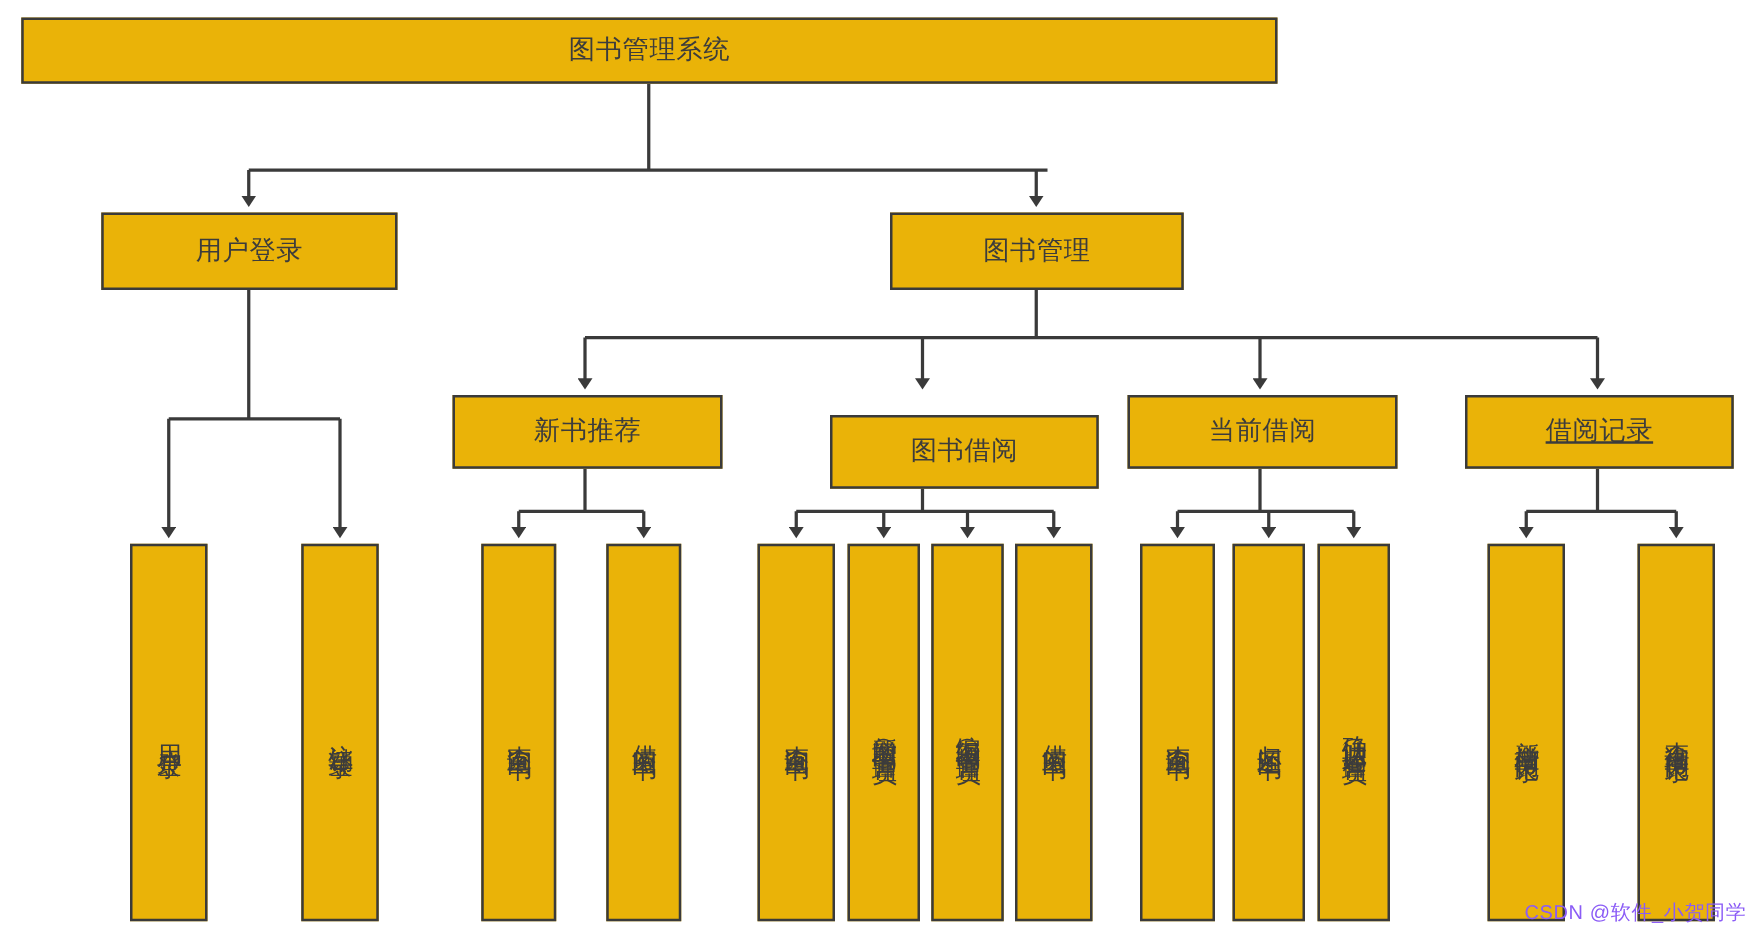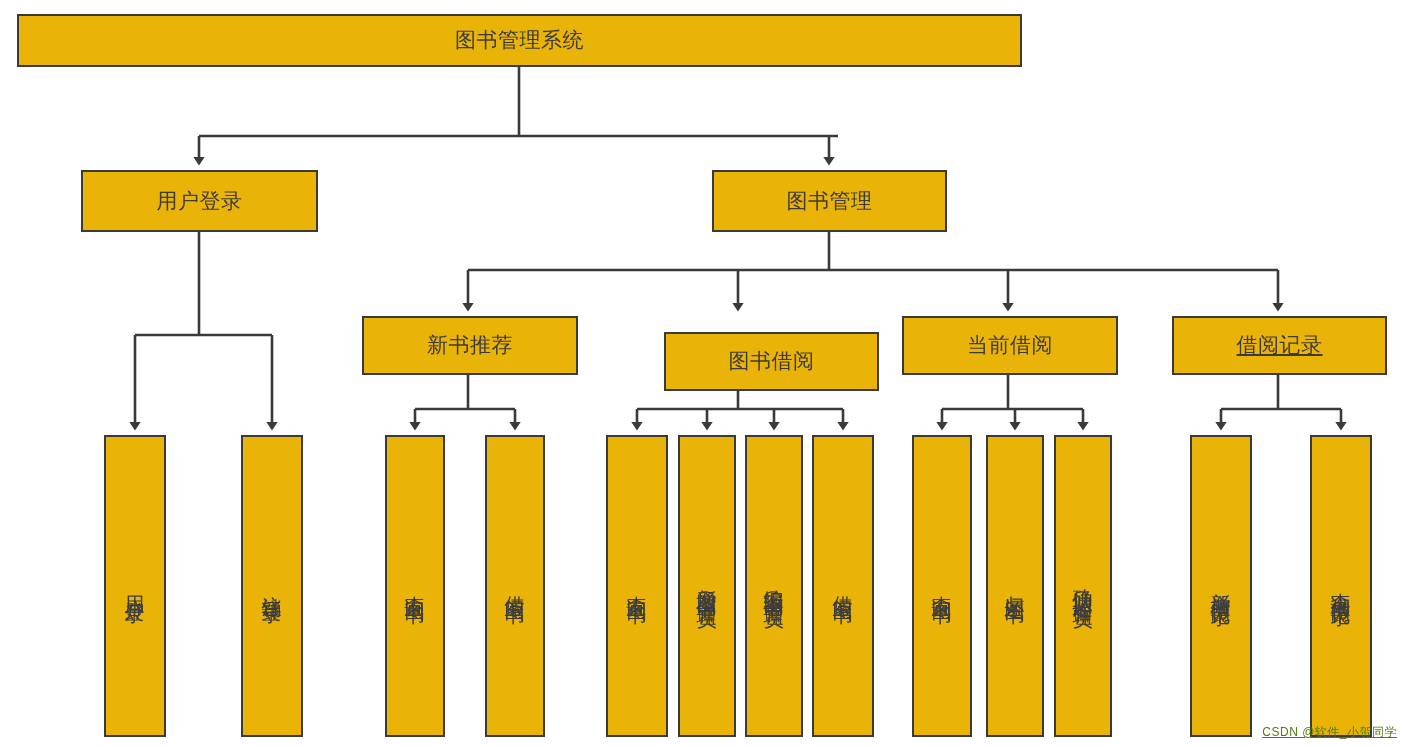--- a/index.html
+++ b/index.html
@@ -51,25 +51,24 @@
     text-orientation: upright;
     font-size: 20px;
     letter-spacing: 3px;
     line-height: 1;
     white-space: nowrap;
   }
   #watermark {
     position: absolute;
     right: 8px;
     bottom: 6px;
-    font-size: 12px;
-    color: #4d7c0f;
+    font-size: 16px;
+    color: #8b5cf6;
     letter-spacing: 0.5px;
     white-space: nowrap;
-    text-decoration: underline;
   }
 </style>
 </head>
 <body>
 
 <div id="canvas">
 
   <svg id="edges" viewBox="0 0 1405 747">
     <defs>
       <marker id="arrow" markerWidth="10" markerHeight="12" refX="1.5" refY="6" orient="auto" markerUnits="userSpaceOnUse">

